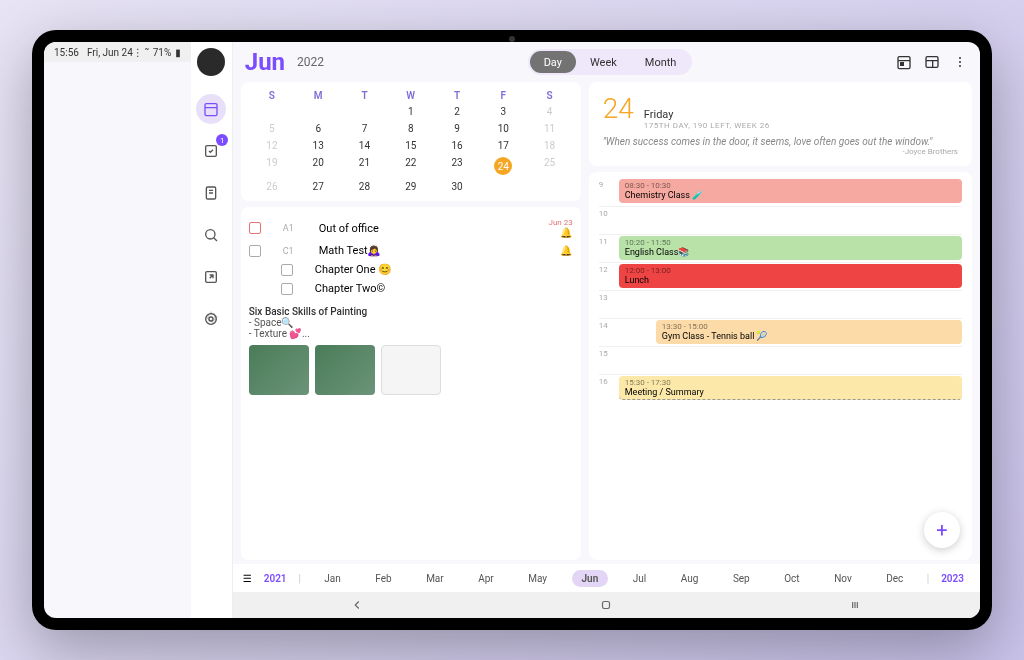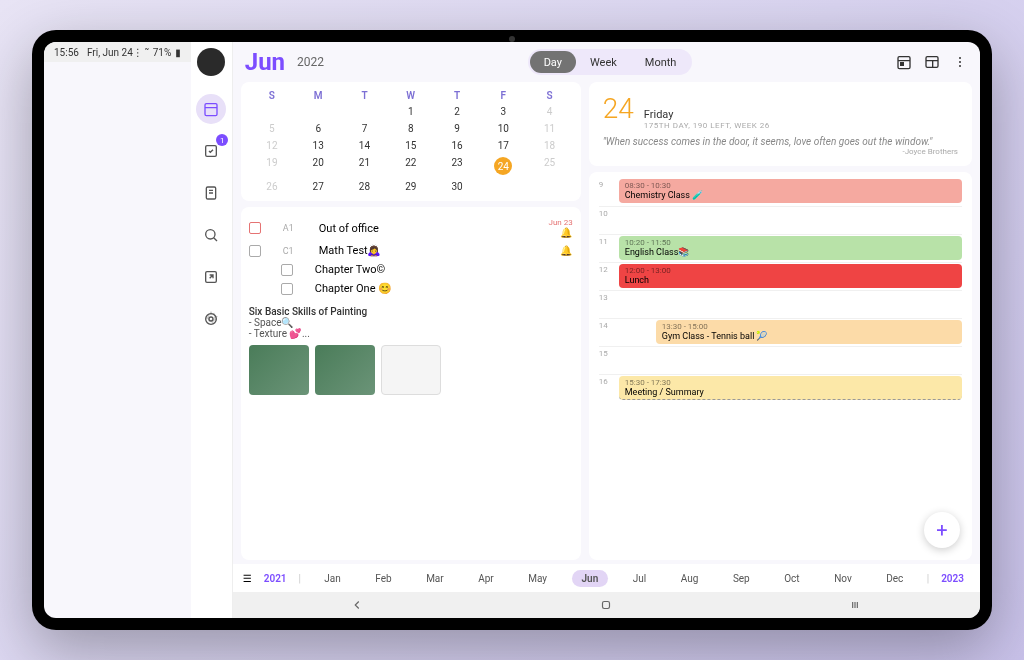--- a/index.html
+++ b/index.html
@@ -445,25 +445,25 @@
                 </div>
               </div>
               <div class="task-item">
                 <span class="chk gray"></span>
                 <span class="id">C1</span>
                 <span>Math Test🙇‍♀️</span>
                 <div class="task-date bell">🔔</div>
               </div>
               <div class="task-item task-sub">
                 <span class="chk gray"></span>
-                <span>Chapter Two©</span>
+                <span>Chapter One 😊</span>
               </div>
               <div class="task-item task-sub">
                 <span class="chk gray"></span>
-                <span>Chapter One 😊</span>
+                <span>Chapter Two©</span>
               </div>
               <div class="note-section">
                 <div style="font-weight:500;color:#333">Six Basic Skills of Painting</div>
                 <div>- Space🔍</div>
                 <div>- Texture 💕...</div>
                 <div class="note-imgs">
                   <div class="note-img"></div>
                   <div class="note-img"></div>
                   <div class="note-img sketch"></div>
                 </div>

